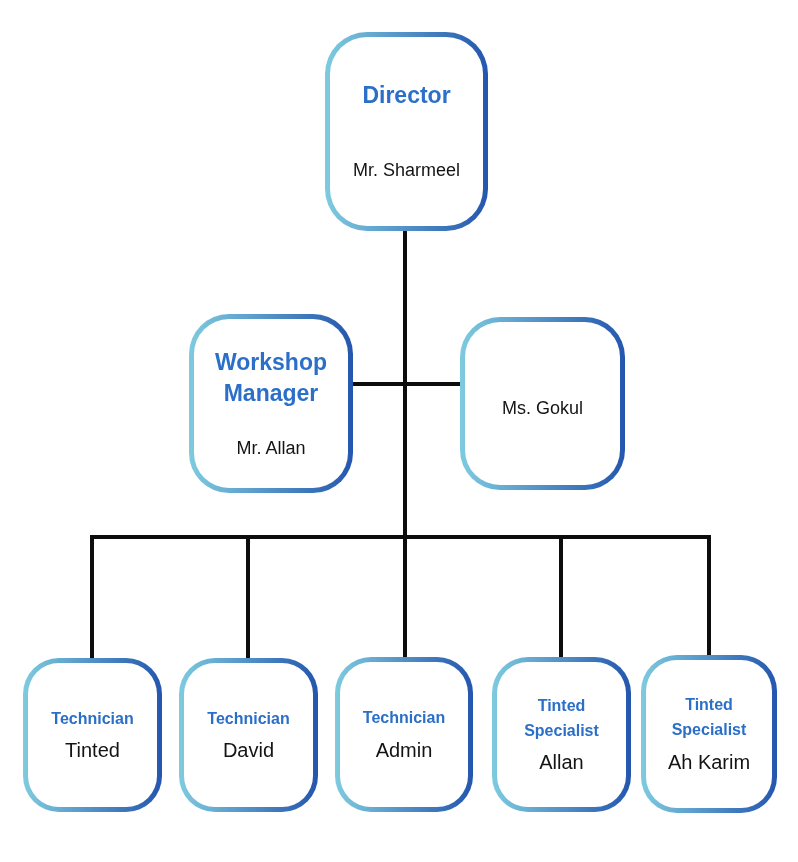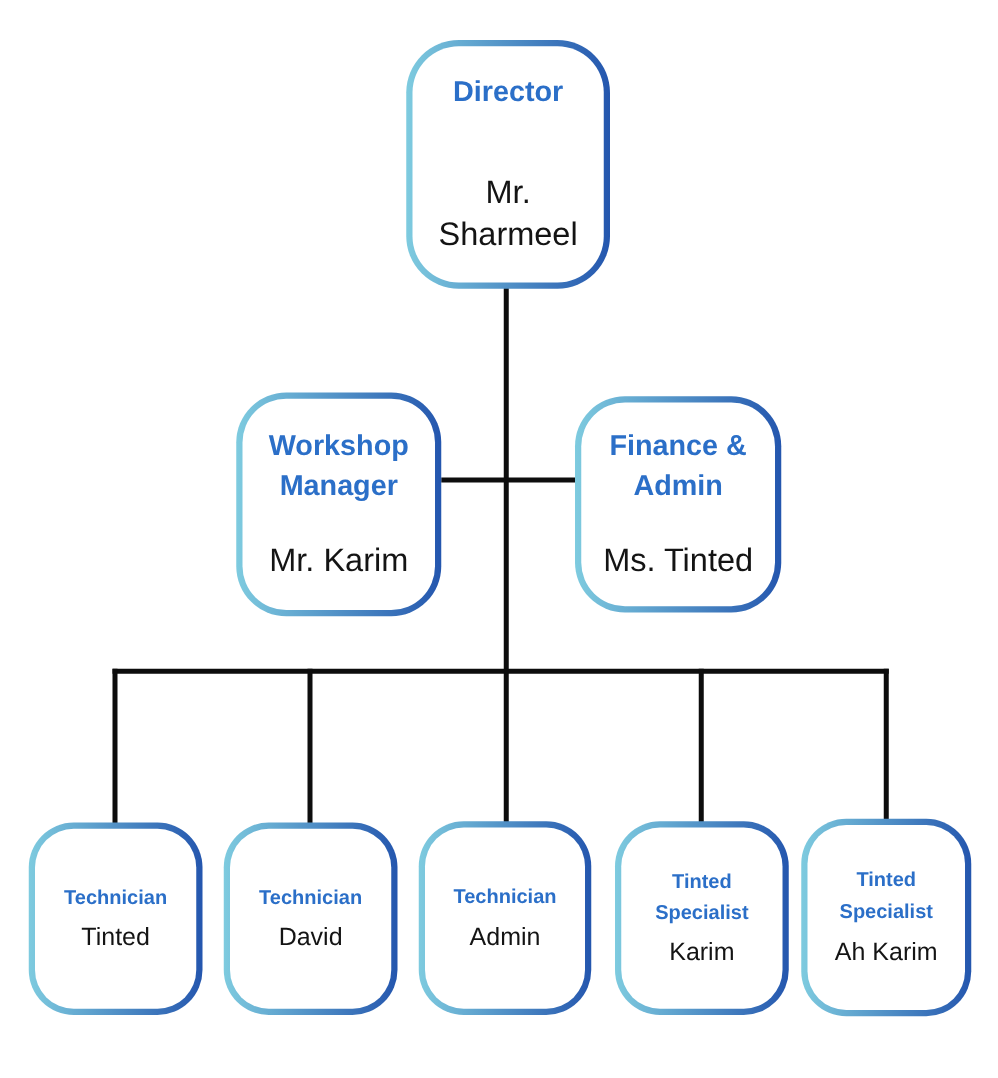--- a/index.html
+++ b/index.html
@@ -46,21 +46,21 @@
   .r-sm { border-radius: 36px; }
   .r-sm .node-inner { border-radius: 31px; }
 
   .role-lg {
     font-size: 23px;
     font-weight: bold;
     color: #2b6fc8;
     line-height: 1.38;
   }
   .person-lg {
-    font-size: 26px;
+    font-size: 18px;
     color: #141414;
     line-height: 1.3;
     margin-top: 11px;
   }
   .role-sm {
     font-size: 16px;
     font-weight: bold;
     color: #2b6fc8;
     line-height: 1.55;
   }
@@ -106,28 +106,27 @@
   <div class="node r-lg" id="node-director">
     <div class="node-inner">
       <div class="role-lg">Director</div>
       <div class="person-lg">Mr. Sharmeel</div>
     </div>
   </div>
 
   <div class="node r-md" id="node-workshop-manager">
     <div class="node-inner">
       <div class="role-lg">Workshop Manager</div>
-      <div class="person-lg">Mr. Karim</div>
+      <div class="person-lg">Mr. Allan</div>
     </div>
   </div>
 
   <div class="node r-md" id="node-finance-admin">
     <div class="node-inner">
-      <div class="role-lg">Finance &amp; Admin</div>
-      <div class="person-lg">Ms. Tinted</div>
+      <div class="person-lg">Ms. Gokul</div>
     </div>
   </div>
 
   <div class="node r-sm" id="node-technician-1">
     <div class="node-inner">
       <div class="role-sm">Technician</div>
       <div class="person-sm">Tinted</div>
     </div>
   </div>
 
@@ -141,21 +140,21 @@
   <div class="node r-sm" id="node-technician-3">
     <div class="node-inner">
       <div class="role-sm">Technician</div>
       <div class="person-sm">Admin</div>
     </div>
   </div>
 
   <div class="node r-sm" id="node-tinted-1">
     <div class="node-inner">
       <div class="role-sm">Tinted Specialist</div>
-      <div class="person-sm">Karim</div>
+      <div class="person-sm">Allan</div>
     </div>
   </div>
 
   <div class="node r-sm" id="node-tinted-2">
     <div class="node-inner">
       <div class="role-sm">Tinted Specialist</div>
       <div class="person-sm">Ah Karim</div>
     </div>
   </div>
 

